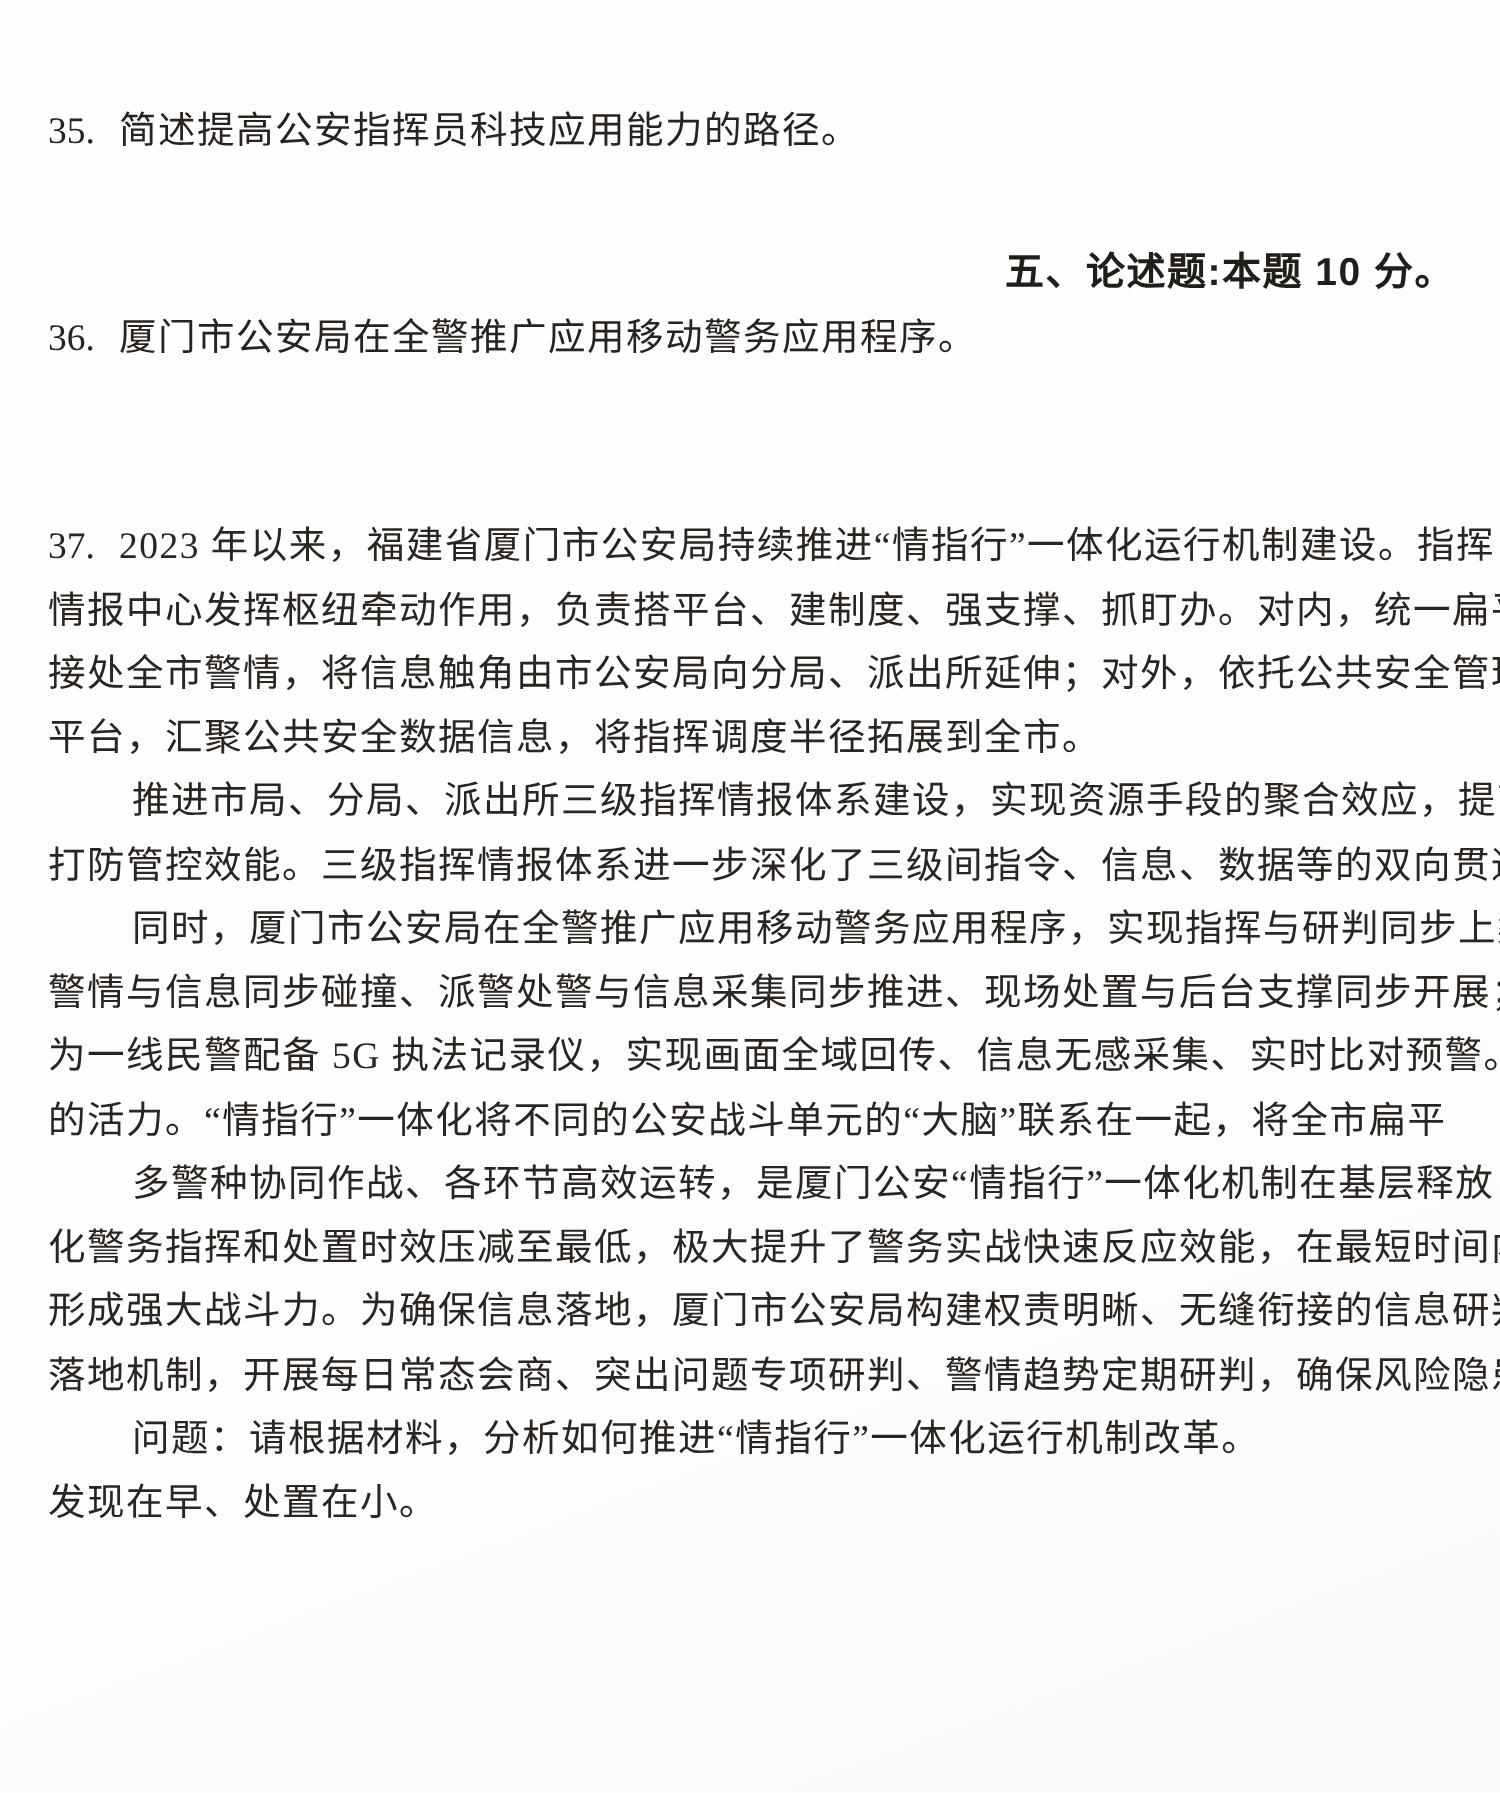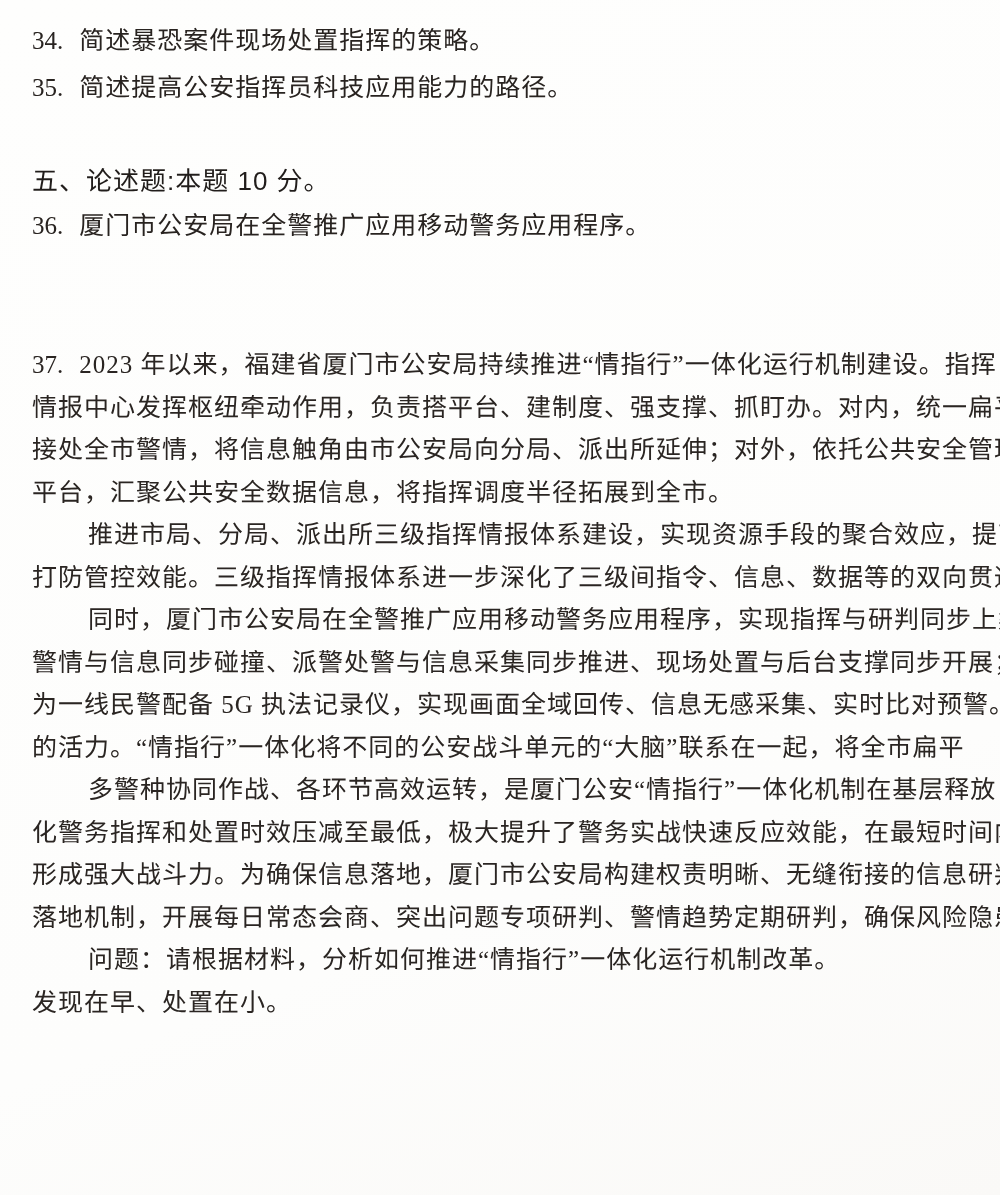--- a/index.html
+++ b/index.html
@@ -25,23 +25,24 @@
     letter-spacing: 1px;
     white-space: nowrap;
   }
   .num {
     display: inline-block;
     margin-right: 16px;
     letter-spacing: 0;
   }
   .heading {
     font-family: "Liberation Sans", "DejaVu Sans", sans-serif;
-    font-weight: 400;
+    font-weight: 700;
     font-size: 26px;
     color: #211d1b;
+    text-align: right;
   }
   .material {
     position: absolute;
     top: 344px;
     left: 32px;
     right: 28px;
   }
   .mline {
     height: 42.5px;
     line-height: 42.5px;
@@ -52,23 +53,20 @@
   }
   .ind {
     padding-left: 56px;
   }
 </style>
 </head>
 <body>
 
 <div class="page">
 
-  <div class="line" style="top:26px">
-    <span class="num">34.</span><span>简述暴恐案件现场处置指挥的策略。</span>
-  </div>
 
   <div class="line" style="top:73px">
     <span class="num">35.</span><span>简述提高公安指挥员科技应用能力的路径。</span>
   </div>
 
   <div class="line heading" style="top:166px">五、论述题:本题 10 分。</div>
 
   <div class="line" style="top:211px">
     <span class="num">36.</span><span>厦门市公安局在全警推广应用移动警务应用程序。</span>
   </div>

